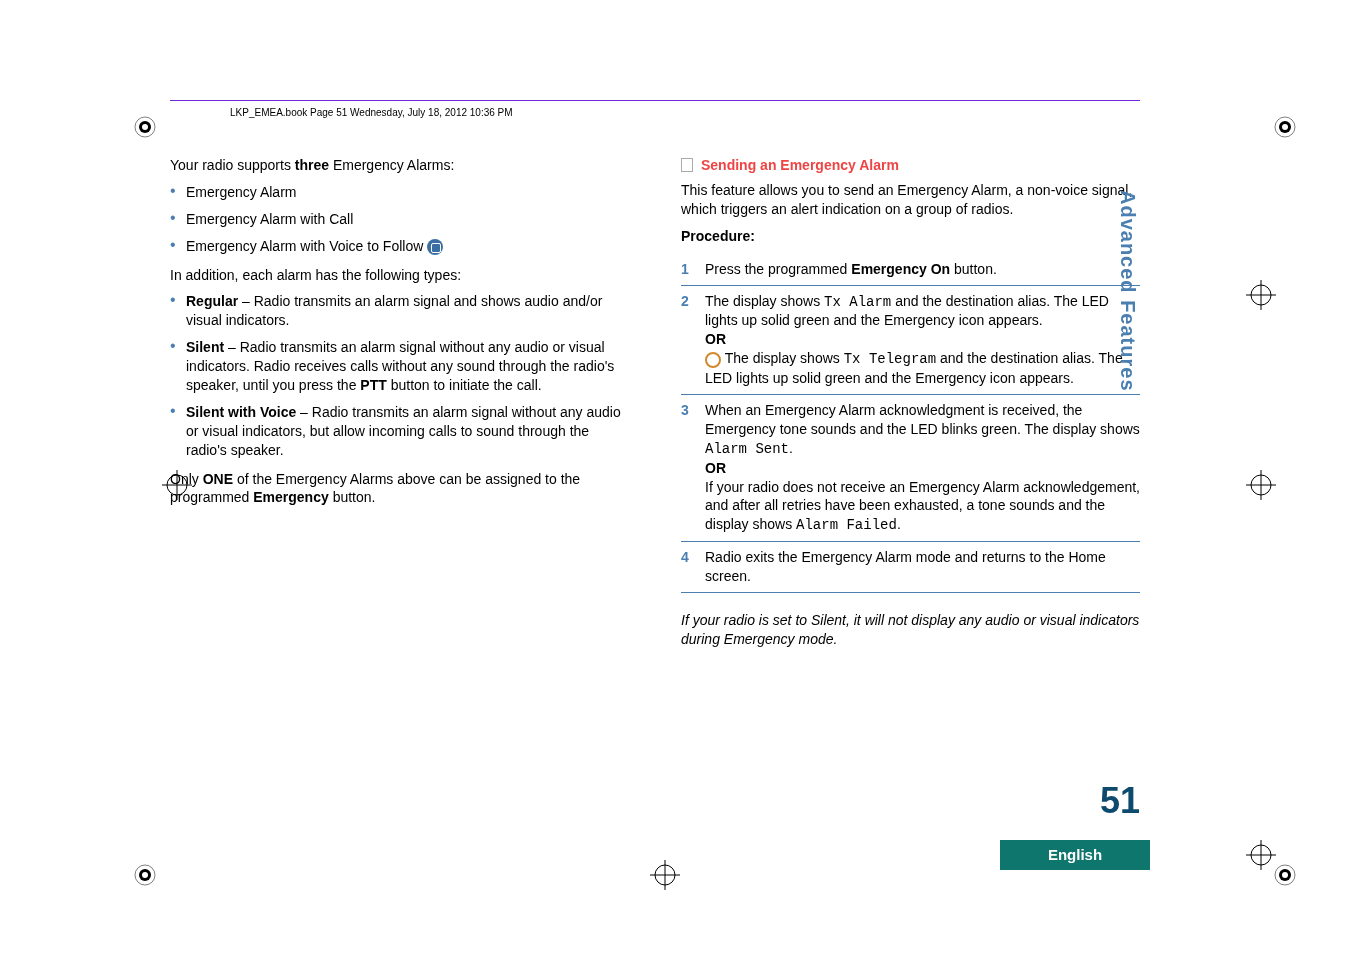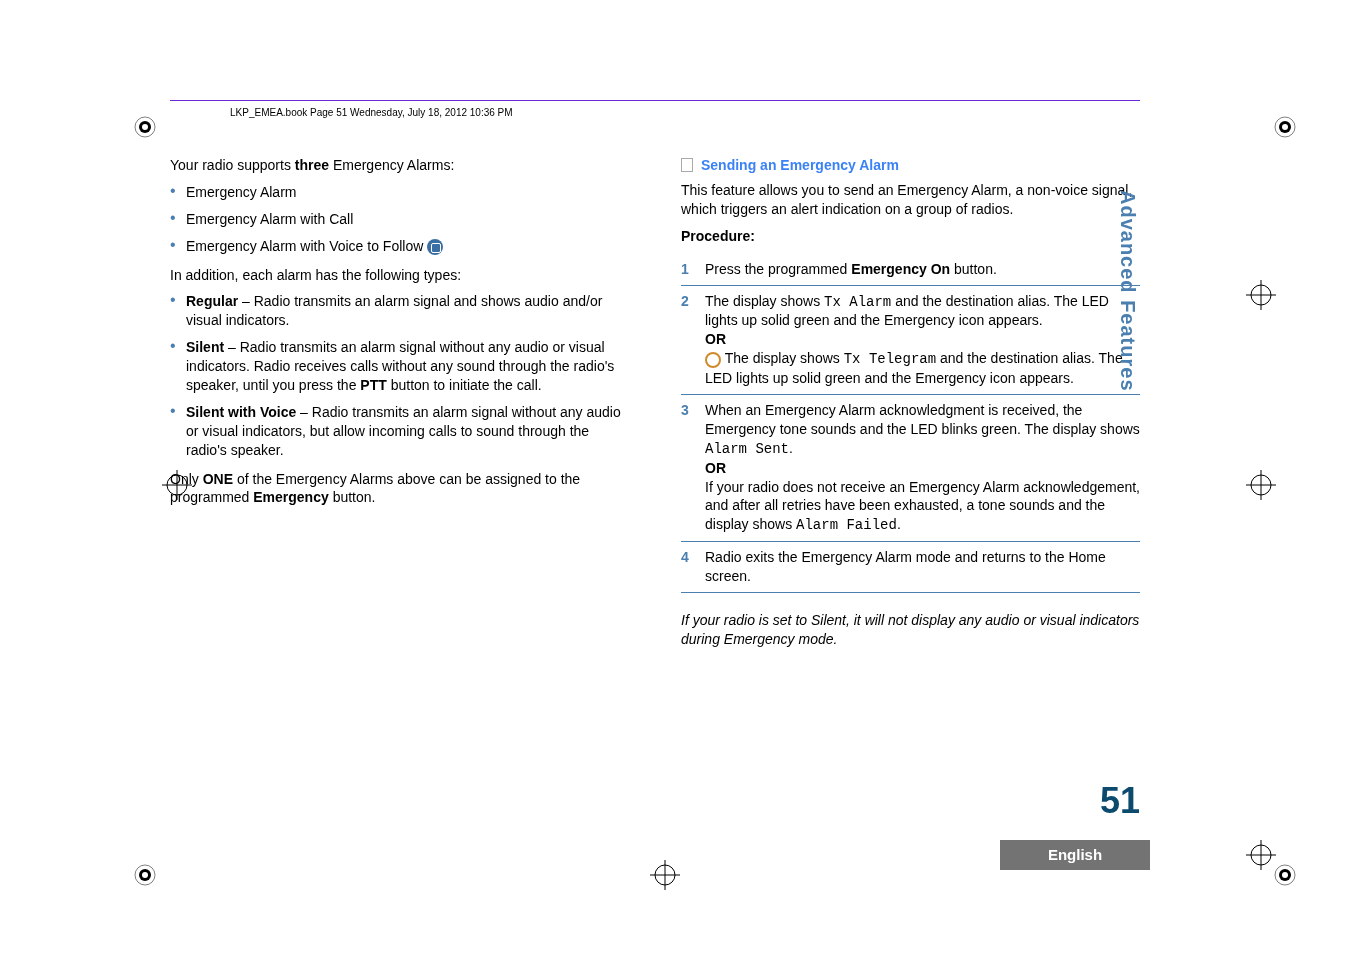--- a/index.html
+++ b/index.html
@@ -87,21 +87,21 @@
     gap: 8px;
     margin-bottom: 8px;
   }
   .section-head .docicon {
     display: inline-block;
     width: 12px; height: 14px;
     border: 1px solid #aaa;
     position: relative;
     top: 2px;
   }
-  .section-head b { color: #3b82f6; }
+  .section-head b { color: #ef4444; }
   .numlist { list-style: none; padding: 0; }
   .numlist li {
     display: flex;
     gap: 10px;
     padding: 6px 0;
     border-bottom: 1px solid #4a7fb0;
     line-height: 1.35;
   }
   .numlist li:last-child { border-bottom: 1px solid #4a7fb0; }
   .numlist .n {
@@ -133,21 +133,21 @@
     color: #0c4a6e;
     font-size: 36px;
     font-weight: bold;
   }
   .langbox {
     position: absolute;
     right: -10px;
     bottom: 0;
     width: 150px;
     height: 30px;
-    background: #737373;
+    background: #0f766e;
     color: #fff;
     font-weight: bold;
     text-align: center;
     line-height: 30px;
     font-size: 15px;
   }
   
   .mark {
     position: absolute;
     width: 30px; height: 30px;

